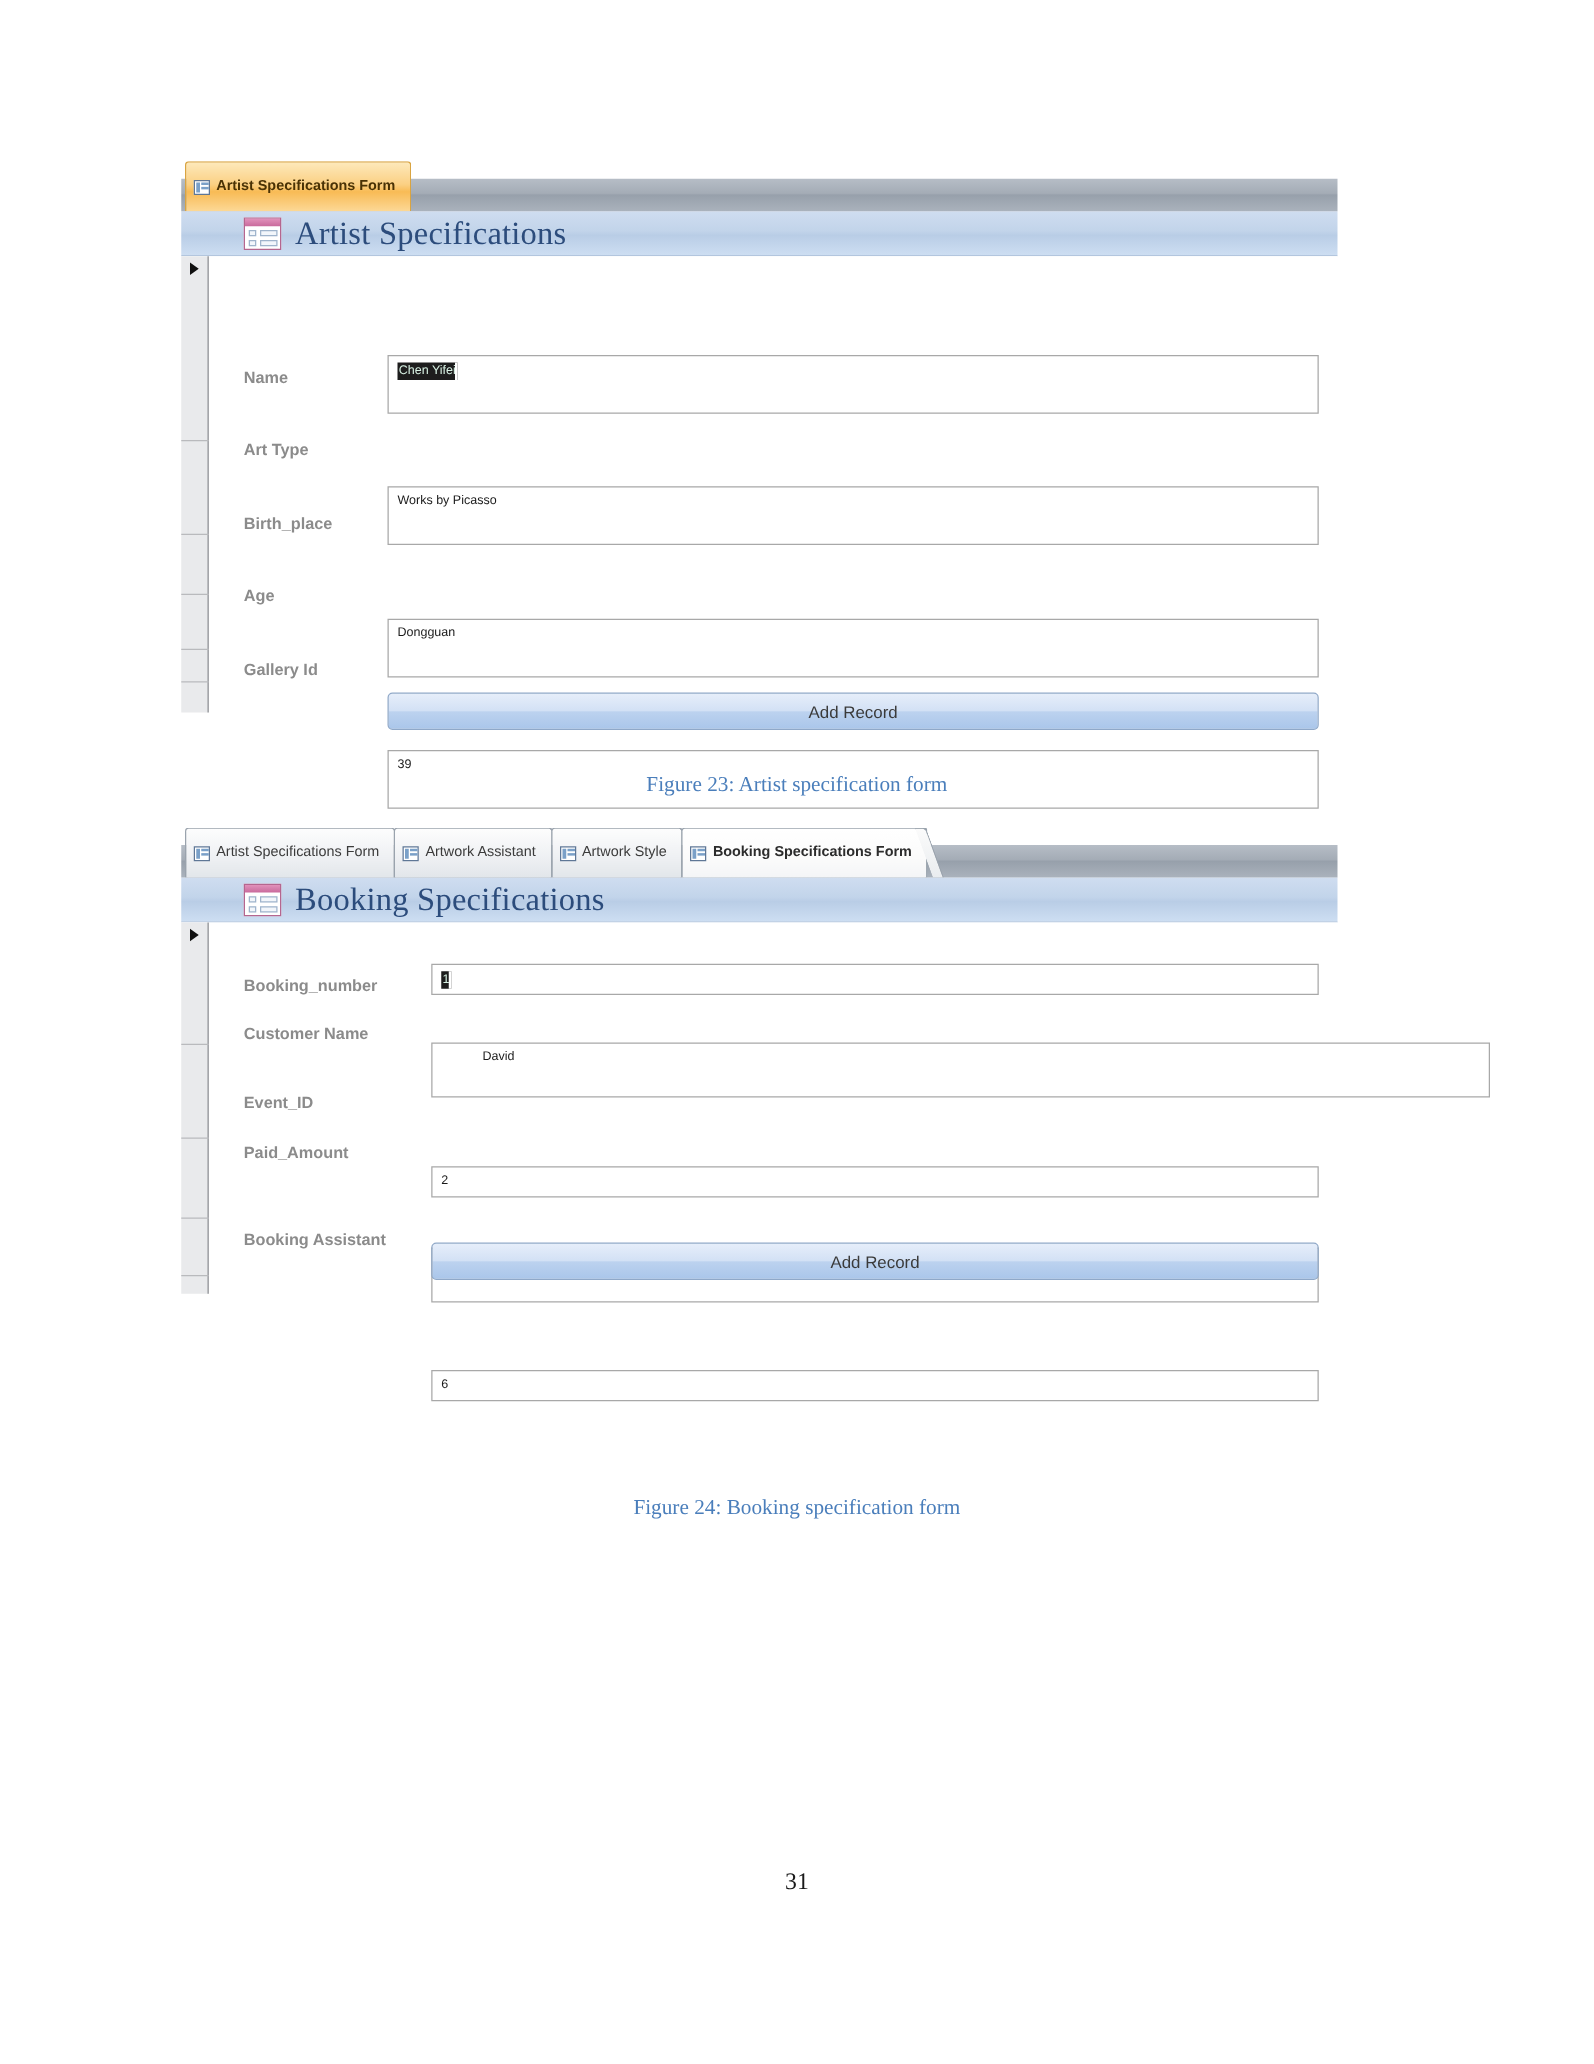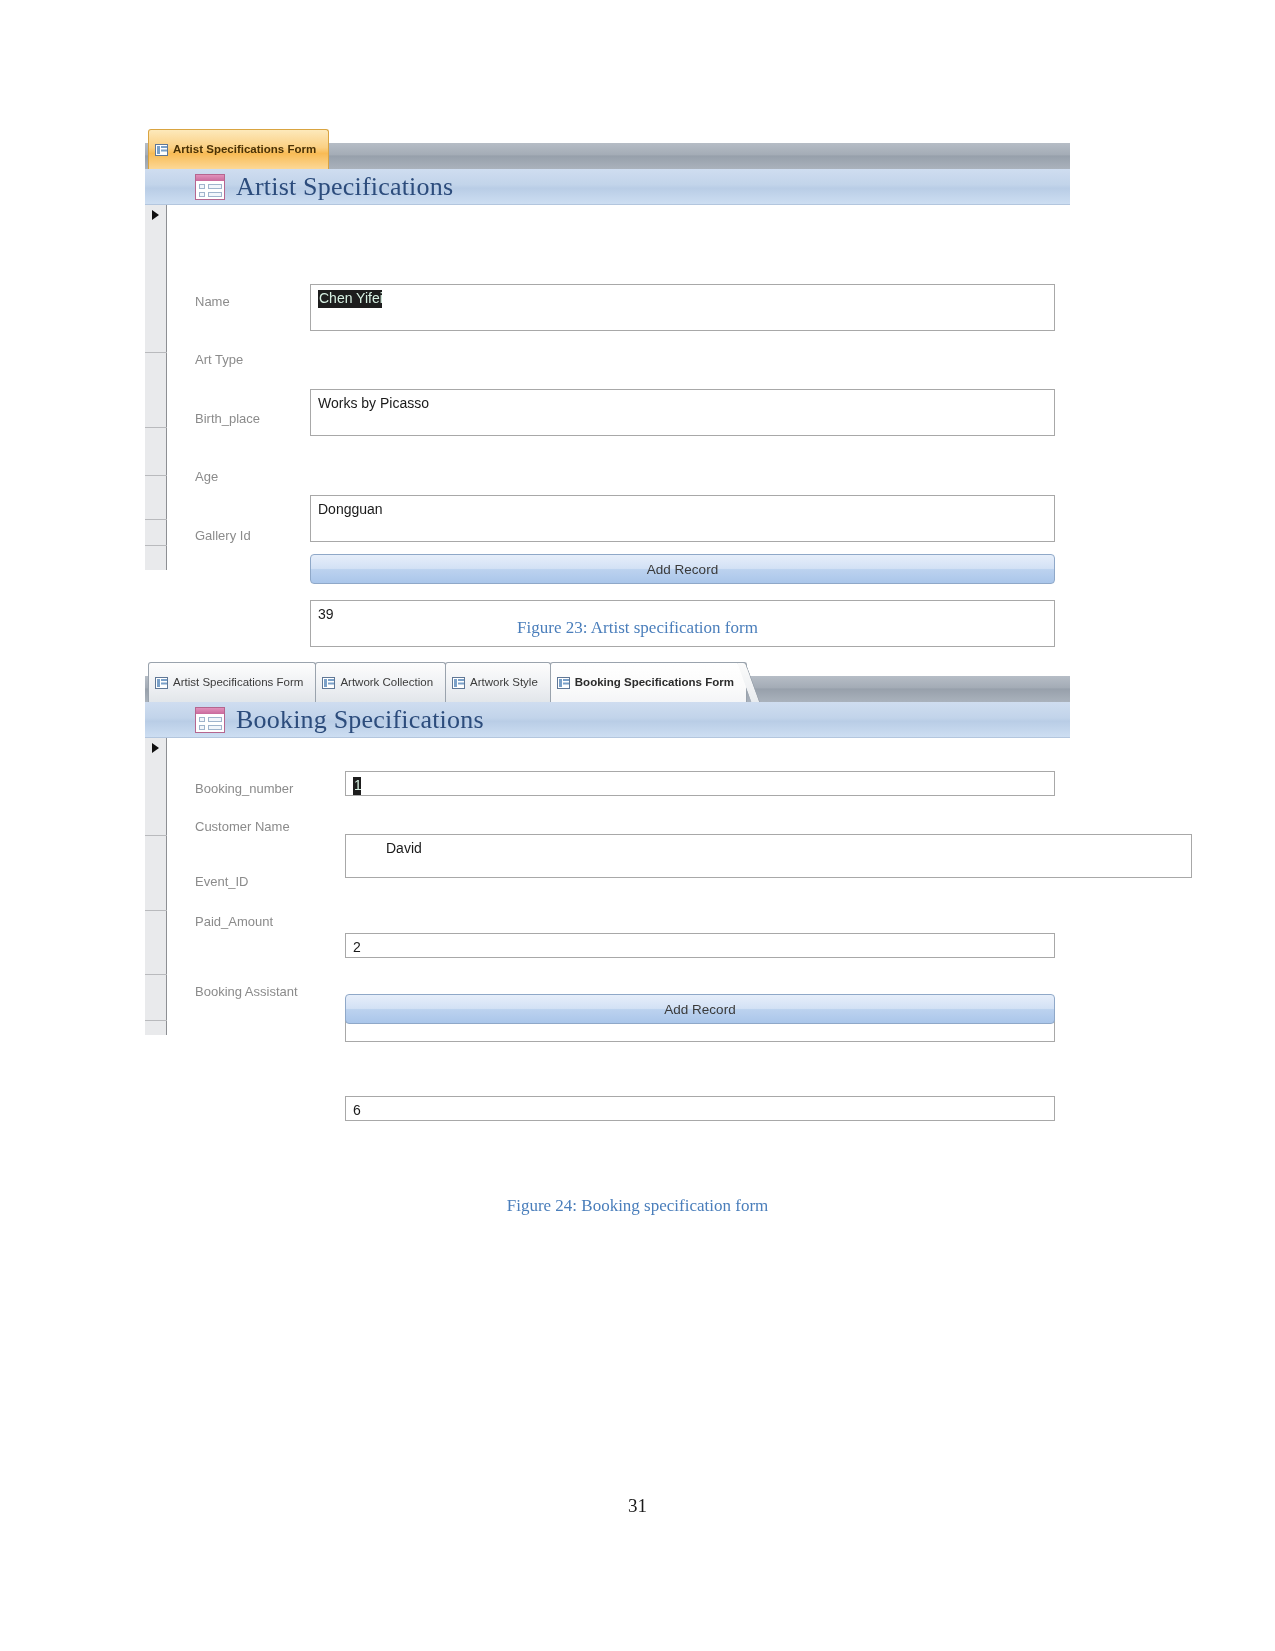--- a/index.html
+++ b/index.html
@@ -179,32 +179,33 @@
     position: absolute;
     left: 0; width: 22px; height: 1px;
     background: #b9babd;
   }
 
   .fields { position: absolute; left: 22px; right: 0; top: 0; bottom: 0; }
   .field-row {
     position: absolute;
     display: flex;
     align-items: center;
+    font-weight: bold;
   }
   .field-label {
     font-size: 13px;
     color: #8b8b8b;
     line-height: 1;
     white-space: nowrap;
   }
   .field-box {
     border: 1px solid #a8a8a8;
     background: #ffffff;
     box-sizing: border-box;
-    font-size: 14px;
+    font-size: 10px;
     color: #1a1a1a;
     padding: 5px 7px 0 7px;
     position: relative;
     overflow: hidden;
   }
   .field-value { line-height: 1.1; }
   .field-value.selected {
     background: #1d1d1d;
     color: #d6f0e2;
     padding: 1px 1px 2px 1px;
@@ -334,21 +335,21 @@
 
 <div class="access-window" id="figure-24-window">
 
   <div class="tab-strip">
     <div class="tab">
       <span class="tab-icon"></span>
       <span class="tab-label">Artist Specifications Form</span>
     </div>
     <div class="tab">
       <span class="tab-icon"></span>
-      <span class="tab-label">Artwork Collection</span>
+      <span class="tab-label">Artwork Assistant</span>
     </div>
     <div class="tab">
       <span class="tab-icon"></span>
       <span class="tab-label">Artwork Style</span>
     </div>
     <div class="tab active">
       <span class="tab-icon"></span>
       <span class="tab-label">Booking Specifications Form</span>
     </div>
   </div>

